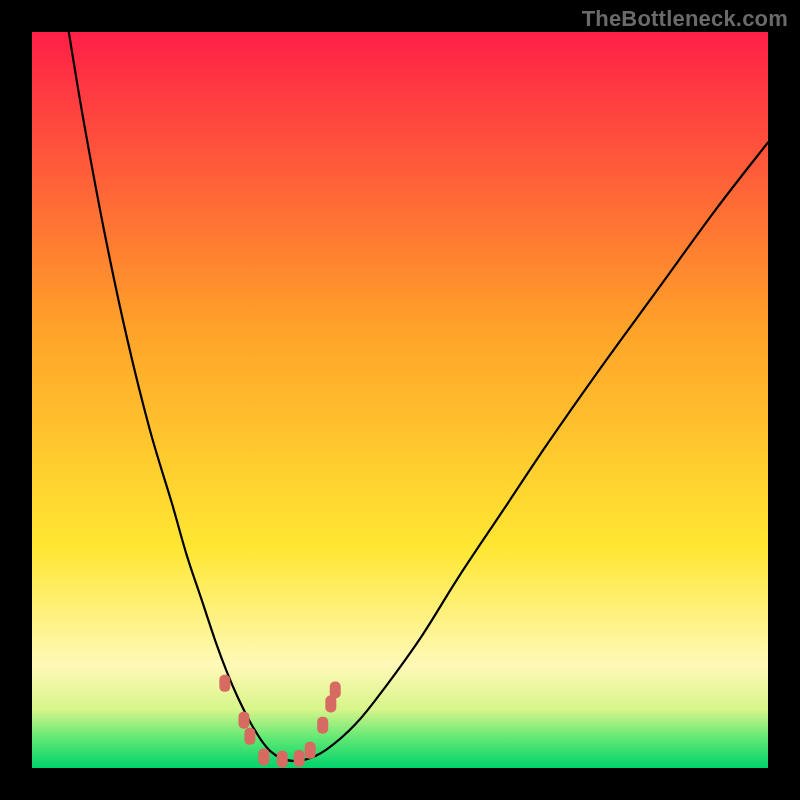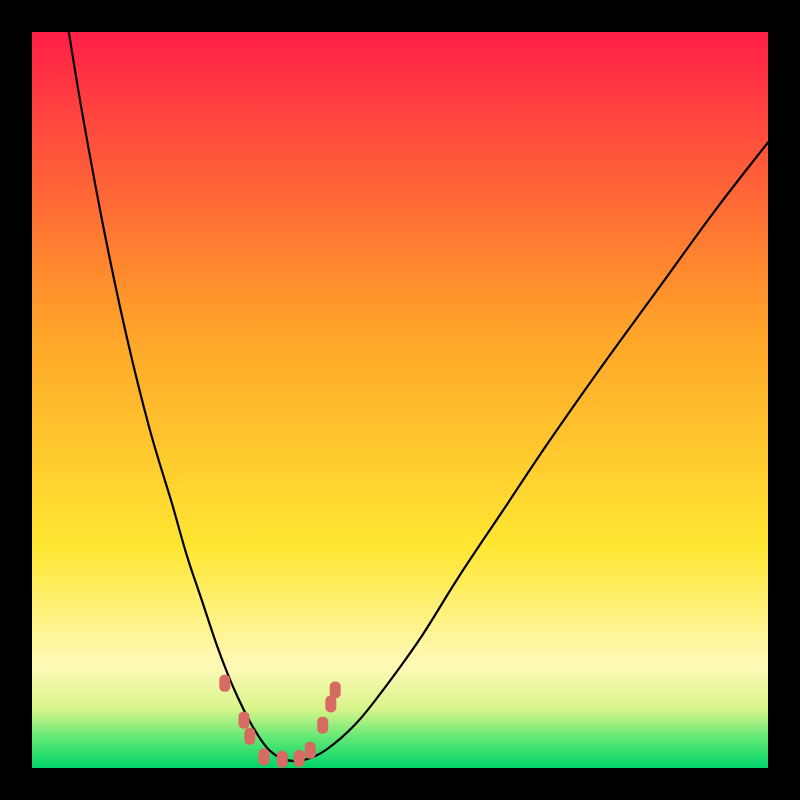--- a/index.html
+++ b/index.html
@@ -84,13 +84,14 @@
           <rect x="261.67" y="717.93" width="11" height="17" rx="5" ry="5" fill="#d76b62"></rect>
           <rect x="272.71" y="709.84" width="11" height="17" rx="5" ry="5" fill="#d76b62"></rect>
           <rect x="285.22" y="684.81" width="11" height="17" rx="5" ry="5" fill="#d76b62"></rect>
           <rect x="293.32" y="663.47" width="11" height="17" rx="5" ry="5" fill="#d76b62"></rect>
           <rect x="297.73" y="649.48" width="11" height="17" rx="5" ry="5" fill="#d76b62"></rect>
         </g>
     </svg>
 
   </div>
 
+  <div class="watermark">TheBottleneck.com</div>
 </div>
 
 </body></html>

